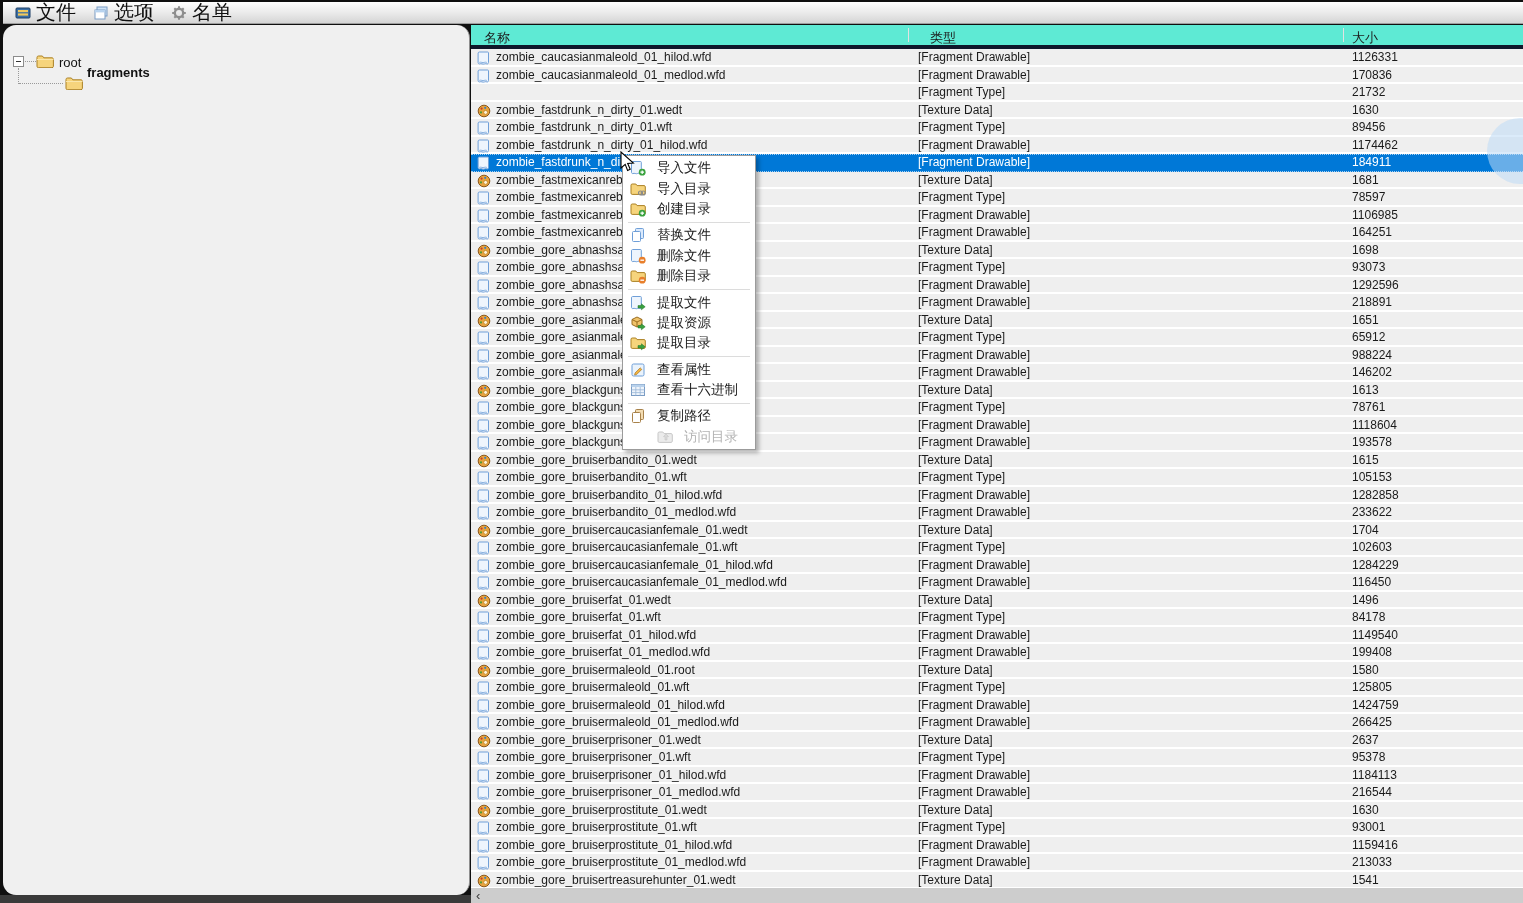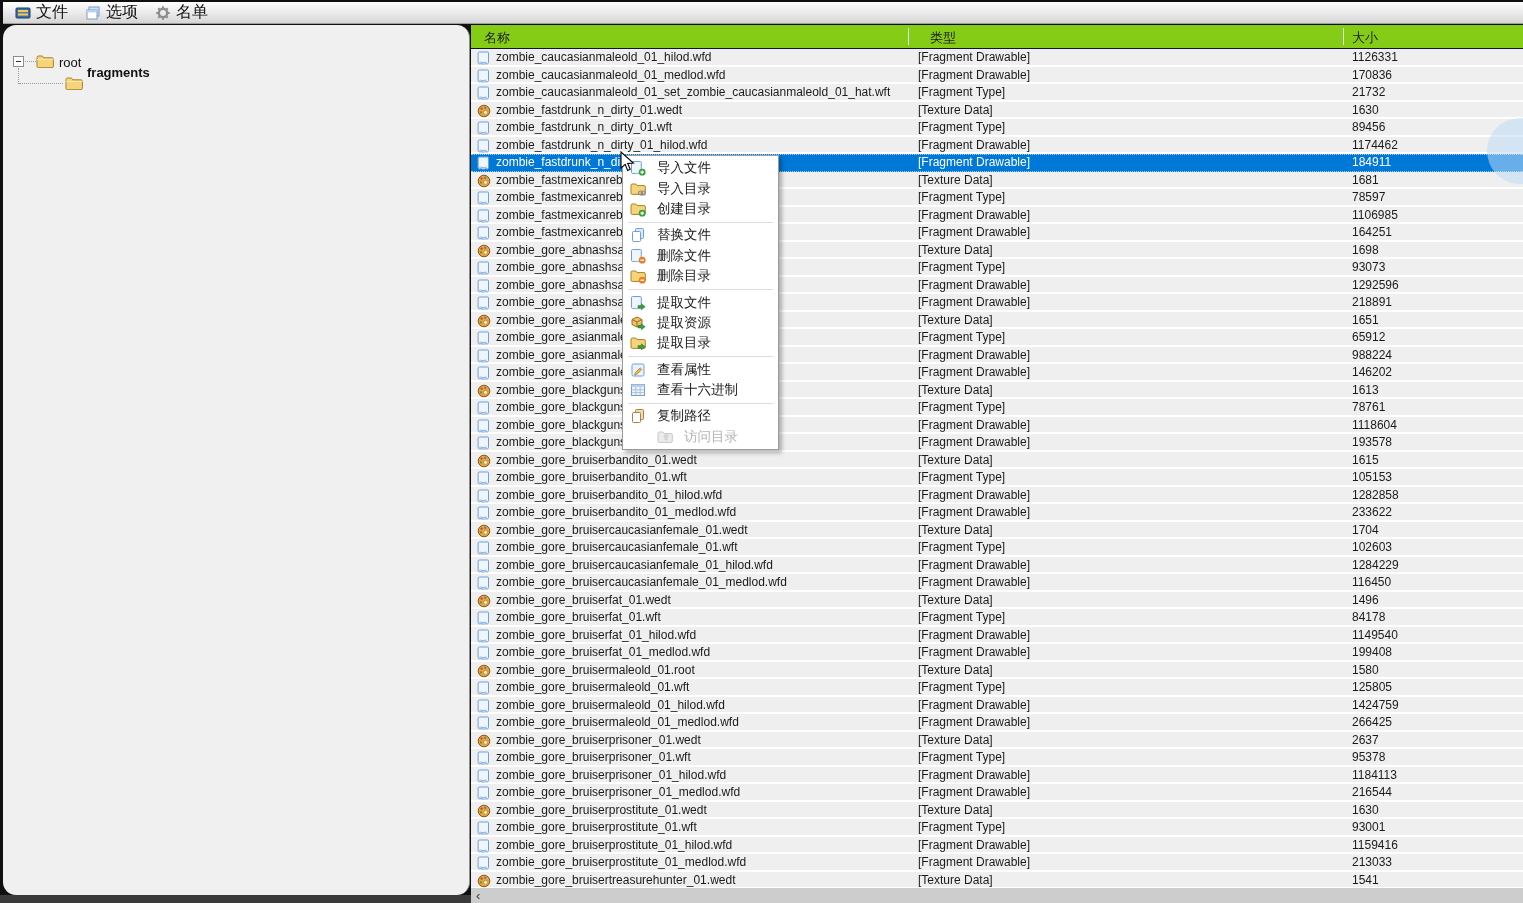--- a/index.html
+++ b/index.html
@@ -3,58 +3,58 @@
 <meta charset="utf-8">
 <style>
   html,body{margin:0;padding:0;width:1523px;height:903px;overflow:hidden;
     background:#101010;font-family:"Liberation Sans","DejaVu Sans",sans-serif;}
   *{box-sizing:border-box;}
 
   
   .menubar{position:absolute;left:3px;top:2px;right:0;height:22px;
     background:linear-gradient(#ffffff,#e9e9e9 55%,#d5d5d5);
     border-bottom:1px solid #9e9e9e;display:flex;align-items:center;padding-left:6px;}
-  .menu-item{display:flex;align-items:center;gap:5px;font-size:16px;color:#101010;
+  .menu-item{display:flex;align-items:center;gap:5px;font-size:20px;color:#101010;
     padding:0 11px 0 6px;height:100%;cursor:default;font-family:Liberation Serif, serif;}
   .menu-item .mi{display:inline-flex;width:16px;height:16px;}
 
   
   .tree-panel{position:absolute;left:3px;top:25px;width:467px;height:870px;
     background:#f0f0f0;border-right:1px solid #8f8f8f;border-radius:13px;}
   .tree-label{position:absolute;font-size:13px;color:#111;white-space:nowrap;}
   .expander{position:absolute;left:10px;top:31px;width:11px;height:11px;background:#fff;
     border:1px solid #8c8c8c;}
   .expander:before{content:"";position:absolute;left:2px;top:4px;width:5px;height:1px;background:#333;}
   .dotline-h{position:absolute;border-top:1px dotted #9a9a9a;height:0;}
   .dotline-v{position:absolute;border-left:1px dotted #9a9a9a;width:0;}
   .tfolder{position:absolute;width:18px;height:14px;}
 
   
   .list-panel{position:absolute;left:471px;top:25px;right:0;bottom:0;background:#fff;}
-  .list-header{position:absolute;left:0;right:0;top:0;height:24px;background:#84cc16;
-    border-bottom:1px solid #0f172a;font-size:13px;color:#1c1c1c;}
+  .list-header{position:absolute;left:0;right:0;top:0;height:24px;background:#5eead4;
+    border-bottom:4px solid #0f172a;font-size:13px;color:#1c1c1c;}
   .hcell{position:absolute;top:4px;white-space:nowrap;}
   .h-name{left:13px;} .h-type{left:459px;} .h-size{left:881px;}
   .hsep{position:absolute;top:3px;bottom:3px;width:1px;background:#e2e2e2;}
 
   .rows{position:absolute;left:0;right:0;top:24px;}
   .row{position:relative;height:17.5px;background:#efefef;
     box-shadow:inset 0 -2px 0 0 #ffffff;font-size:12px;color:#1a1a1a;}
   .cell{position:absolute;top:1px;white-space:nowrap;line-height:15px;}
   .c-name{left:6px;display:flex;align-items:flex-end;gap:5px;}
   .c-type{left:447px;} .c-size{left:881px;}
   .ficon{display:inline-flex;width:14px;height:14px;flex:0 0 14px;}
   .row .pal-svg{display:none;} .row .pg-svg{display:inline;}
   .row.palette .pal-svg{display:inline;}
   .row.selected{background:#0078d7;color:#fff;box-shadow:none;}
   .row.selected:after{content:"";position:absolute;inset:0;
     border-top:1px dotted rgba(255,255,255,.65);border-bottom:1px dotted rgba(255,255,255,.65);}
 
   
-  .ctx-menu{position:absolute;left:622px;top:155px;width:157px;background:#ffffff;
+  .ctx-menu{position:absolute;left:622px;top:155px;width:134px;background:#ffffff;
     border:1px solid #9b9b9b;box-shadow:3px 3px 4px rgba(0,0,0,.28);padding:2px 0;z-index:30;}
   .ctx-row{height:20.4px;display:flex;align-items:center;gap:11px;padding-left:7px;
     font-size:13.5px;color:#1b1b1b;cursor:default;}
   .ctx-row .cicon{display:inline-flex;width:16px;height:16px;flex:0 0 16px;}
   .ctx-row.disabled{color:#b3b3b3;padding-left:34px;}
   .ctx-row.disabled .cicon{filter:grayscale(1);opacity:.55;}
   .ctx-sep{height:1px;background:#dcdcdc;margin:2.5px 5px;}
 
   
   .hscroll{position:absolute;left:471px;right:0;bottom:0;height:15px;background:#cdcdcd;
@@ -157,30 +157,20 @@
               <path d="M2.3 11.4c.9-.3 1.7-.3 2.6 0 .8.3 1.5.3 2.3 0 .9-.3 1.7-.3 2.6 0" fill="none" stroke="#6f9fd8" stroke-width=".8"></path>
             </svg>
 
       </span>
       <span class="fname">zombie_caucasianmaleold_01_medlod.wfd</span>
     </div>
     <div class="cell c-type">[Fragment Drawable]</div>
     <div class="cell c-size">170836</div>
   </div>
       <div class="row">
-    <div class="cell c-name">
-      <span class="ficon">
-        <svg class="pg-svg" width="14" height="14" viewBox="0 0 14 14">
-              <path d="M2.5 1h8.2c.6 0 .8.4.8.9v9.6c0 1-.8 1.7-1.6 1.4-.8-.3-1.5-.3-2.3 0-.9.3-1.7.3-2.6 0-.8-.3-1.5-.3-2.3 0-.8.3-1.6-.4-1.6-1.4V2c0-.6.7-1 1.4-1z" fill="#eef5fd" stroke="#6f9fd8"></path>
-              <path d="M2.3 11.4c.9-.3 1.7-.3 2.6 0 .8.3 1.5.3 2.3 0 .9-.3 1.7-.3 2.6 0" fill="none" stroke="#6f9fd8" stroke-width=".8"></path>
-            </svg>
-
-      </span>
-      <span class="fname">zombie_caucasianmaleold_01_set_zombie_caucasianmaleold_01_hat.wft</span>
-    </div>
     <div class="cell c-type">[Fragment Type]</div>
     <div class="cell c-size">21732</div>
   </div>
       <div class="row palette">
     <div class="cell c-name">
       <span class="ficon">
 
         <svg class="pal-svg" width="14" height="14" viewBox="0 0 14 14">
               <circle cx="7" cy="7" r="5.8" fill="#e8a33d" stroke="#8a571b"></circle>
               <circle cx="8.6" cy="8.4" r="2" fill="#fff3dd" stroke="#c9902f"></circle>

